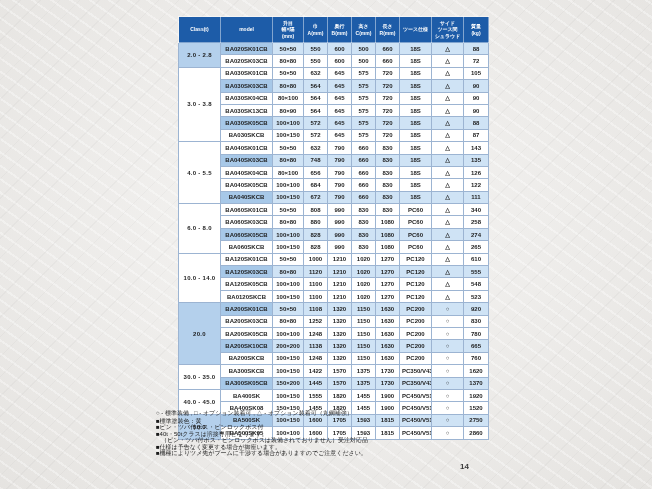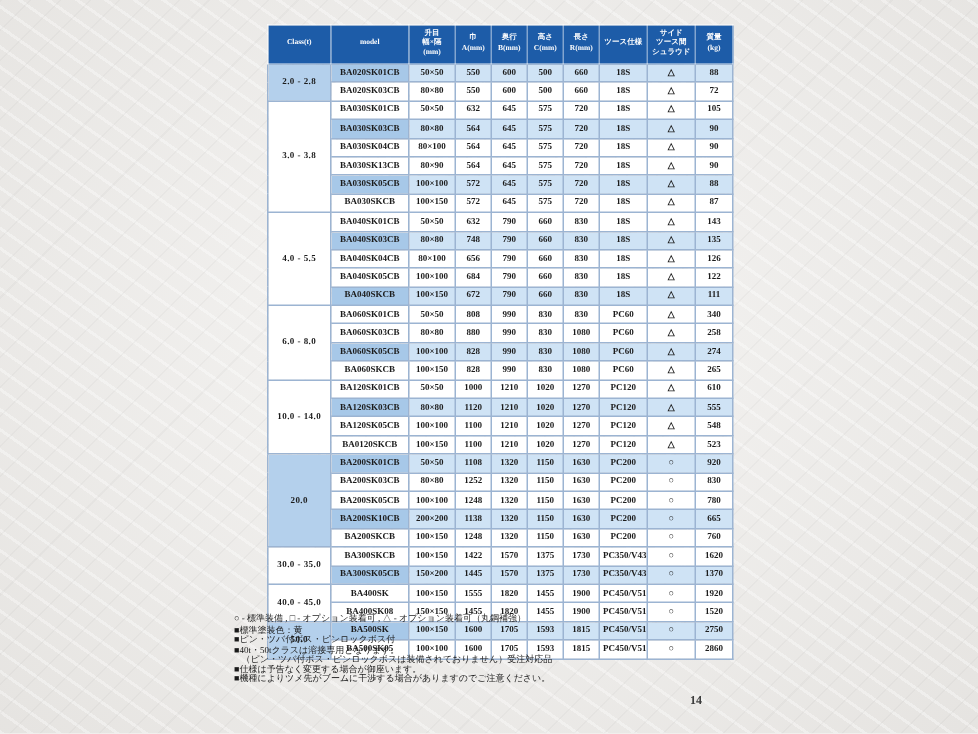--- a/index.html
+++ b/index.html
@@ -1,19 +1,19 @@
 <!DOCTYPE html>
 <html><head>
 <meta charset="utf-8">
 <style>
   html,body{margin:0;padding:0;}
   .canvas{
     position:relative;width:652px;height:489px;overflow:hidden;
     background:#edebe8;
-    font-family:Liberation Serif, serif;
+    font-family:Liberation Sans, sans-serif;
   }
   .canvas::before{
     content:"";position:absolute;inset:0;pointer-events:none;
     background:
       repeating-linear-gradient(135deg, rgba(120,120,120,0.05) 0 1px, transparent 1px 14px),
       repeating-linear-gradient(35deg, rgba(255,255,255,0.35) 0 2px, transparent 2px 11px),
       radial-gradient(ellipse at 50% 45%, rgba(255,255,255,0.5) 0%, rgba(0,0,0,0.03) 100%);
   }
   table.spec{
     position:absolute;left:178px;top:16px;width:310px;

